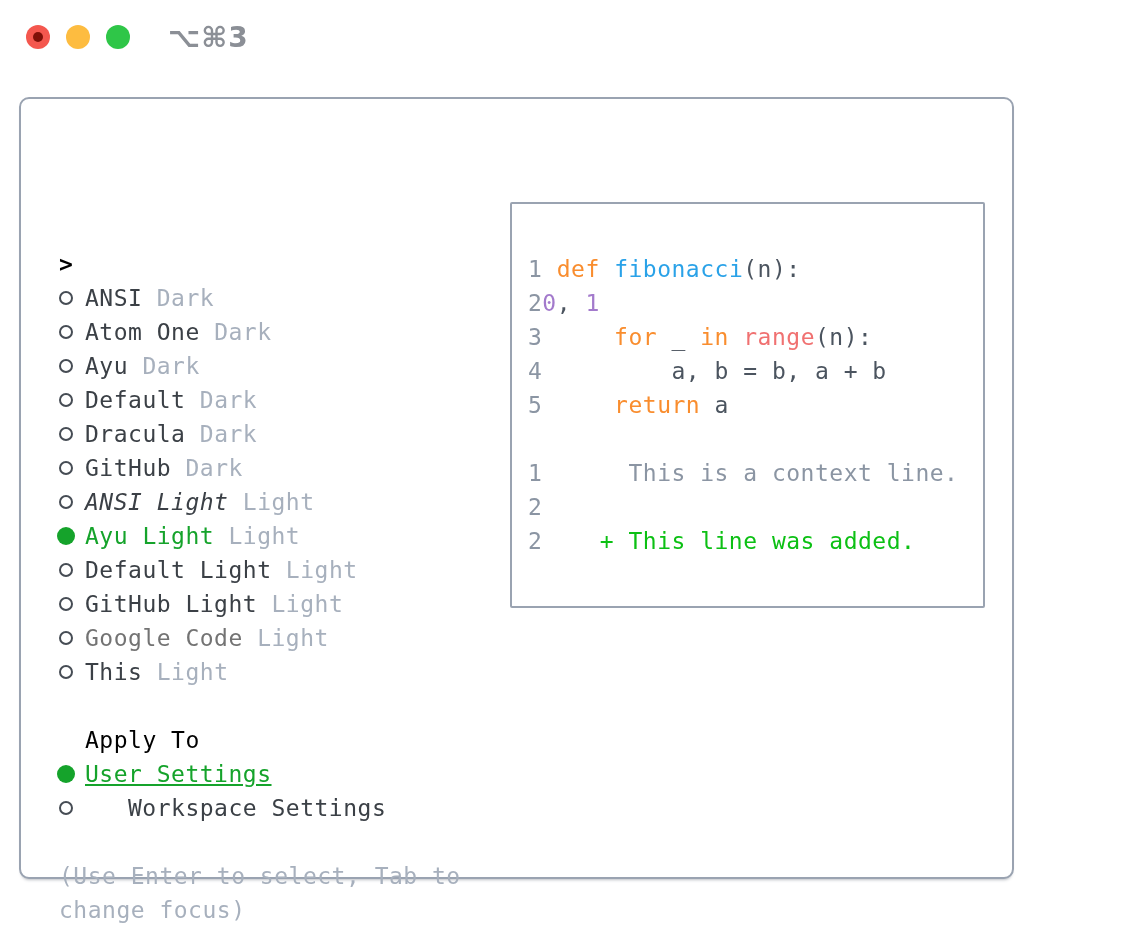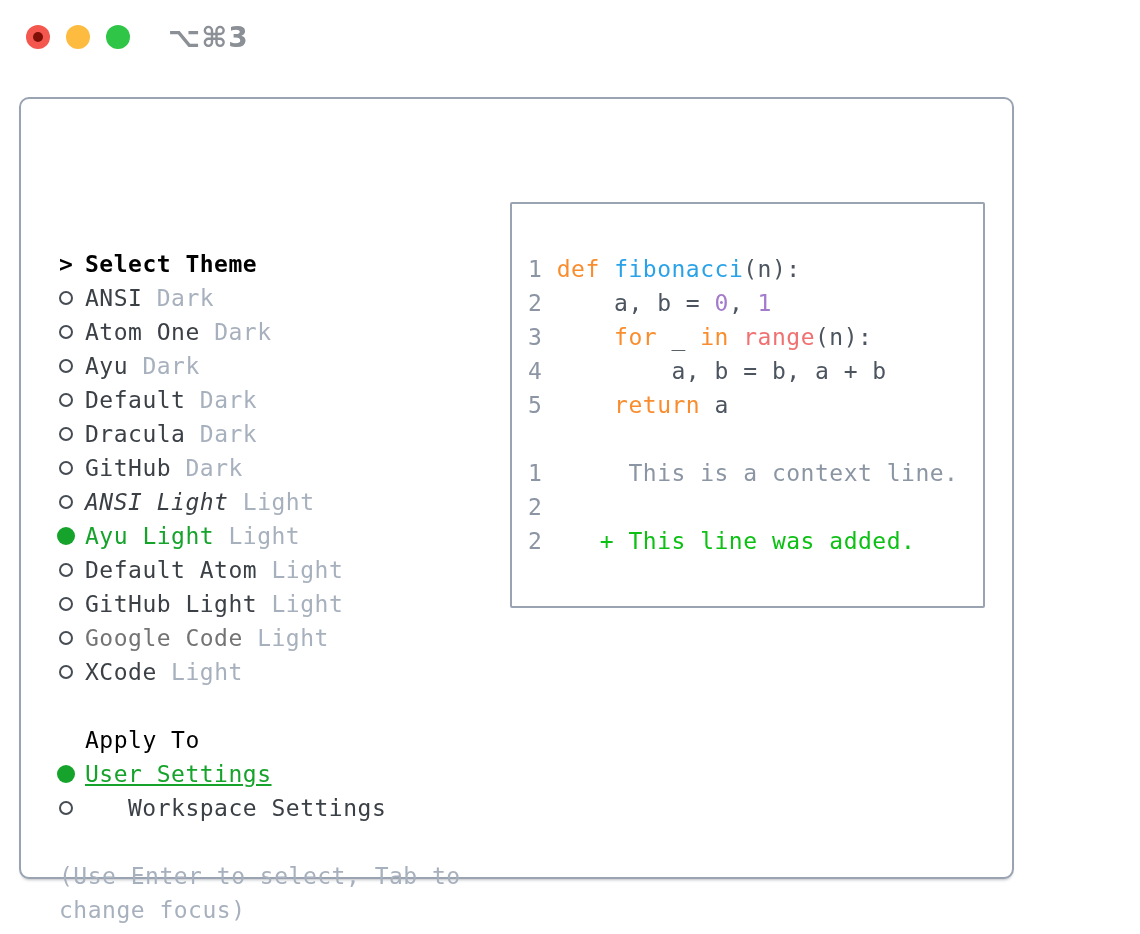--- a/index.html
+++ b/index.html
@@ -58,36 +58,35 @@
     <span class="tl" id="tl-2" style="left: 106px; background: rgb(47, 198, 72);"></span>
     <span class="win-title" style="color: rgb(139, 143, 150);">⌥⌘3</span>
   </div>
 
   <div class="main-box" id="main-box" style="border-color: rgb(154, 163, 177);">
 
     <div class="left-col" id="left-col">
 
       <div class="row">
         <span class="icon-cell"><span class="caret" style="color: rgb(0, 0, 0);">&gt;</span></span>
-        <span class="hdr" style="color: rgb(0, 0, 0);">Select Theme</span>
       </div>
 
       <div id="theme-list">
           <div class="row"><span class="icon-cell"><span class="radio" style="border-color: rgb(70, 76, 84);"></span></span><span style="color: rgb(59, 64, 70);">ANSI</span><span style="color: rgb(167, 176, 189);"> Dark</span></div>
           <div class="row"><span class="icon-cell"><span class="radio" style="border-color: rgb(70, 76, 84);"></span></span><span style="color: rgb(59, 64, 70);">Atom One</span><span style="color: rgb(167, 176, 189);"> Dark</span></div>
           <div class="row"><span class="icon-cell"><span class="radio" style="border-color: rgb(70, 76, 84);"></span></span><span style="color: rgb(59, 64, 70);">Ayu</span><span style="color: rgb(167, 176, 189);"> Dark</span></div>
           <div class="row"><span class="icon-cell"><span class="radio" style="border-color: rgb(70, 76, 84);"></span></span><span style="color: rgb(59, 64, 70);">Default</span><span style="color: rgb(167, 176, 189);"> Dark</span></div>
           <div class="row"><span class="icon-cell"><span class="radio" style="border-color: rgb(70, 76, 84);"></span></span><span style="color: rgb(59, 64, 70);">Dracula</span><span style="color: rgb(167, 176, 189);"> Dark</span></div>
           <div class="row"><span class="icon-cell"><span class="radio" style="border-color: rgb(70, 76, 84);"></span></span><span style="color: rgb(59, 64, 70);">GitHub</span><span style="color: rgb(167, 176, 189);"> Dark</span></div>
           <div class="row"><span class="icon-cell"><span class="radio" style="border-color: rgb(70, 76, 84);"></span></span><span style="color: rgb(59, 64, 70); font-style: italic;">ANSI Light</span><span style="color: rgb(167, 176, 189);"> Light</span></div>
           <div class="row"><span class="icon-cell"><span class="radio sel" style="background: rgb(21, 163, 43);"></span></span><span style="color: rgb(21, 163, 43);">Ayu Light</span><span style="color: rgb(167, 176, 189);"> Light</span></div>
-          <div class="row"><span class="icon-cell"><span class="radio" style="border-color: rgb(70, 76, 84);"></span></span><span style="color: rgb(59, 64, 70);">Default Atom</span><span style="color: rgb(167, 176, 189);"> Light</span></div>
+          <div class="row"><span class="icon-cell"><span class="radio" style="border-color: rgb(70, 76, 84);"></span></span><span style="color: rgb(59, 64, 70);">Default Light</span><span style="color: rgb(167, 176, 189);"> Light</span></div>
           <div class="row"><span class="icon-cell"><span class="radio" style="border-color: rgb(70, 76, 84);"></span></span><span style="color: rgb(59, 64, 70);">GitHub Light</span><span style="color: rgb(167, 176, 189);"> Light</span></div>
           <div class="row"><span class="icon-cell"><span class="radio" style="border-color: rgb(70, 76, 84);"></span></span><span style="color: #737373;">Google Code</span><span style="color: rgb(167, 176, 189);"> Light</span></div>
-          <div class="row"><span class="icon-cell"><span class="radio" style="border-color: rgb(70, 76, 84);"></span></span><span style="color: rgb(59, 64, 70);">XCode</span><span style="color: rgb(167, 176, 189);"> Light</span></div>
+          <div class="row"><span class="icon-cell"><span class="radio" style="border-color: rgb(70, 76, 84);"></span></span><span style="color: rgb(59, 64, 70);">This</span><span style="color: rgb(167, 176, 189);"> Light</span></div>
         </div>
       <div class="row"></div>
 
       <div class="row">
         <span class="icon-cell"></span>
         <span id="apply-label" style="color: rgb(0, 0, 0);">Apply To</span>
       </div>
       <div id="apply-list">
           <div class="row"><span class="icon-cell"><span class="radio sel" style="background: rgb(21, 163, 43);"></span></span><span style="color: rgb(21, 163, 43); text-decoration: underline;">User Settings</span></div>
           <div class="row"><span class="icon-cell"><span class="radio" style="border-color: rgb(70, 76, 84);"></span></span><span style="color: rgb(59, 64, 70); margin-left: 43px;">Workspace Settings</span></div>
@@ -97,21 +96,21 @@
       <div class="row"><span id="hint1" style="color: rgb(167, 176, 189);">(Use Enter to select, Tab to</span></div>
       <div class="row"><span id="hint2" style="color: rgb(167, 176, 189);">change focus)</span></div>
     </div>
 
     <div class="preview-label" style="color: rgb(0, 0, 0);">Preview</div>
   </div>
 
   <div class="preview-box" id="preview-box" style="border-color: rgb(154, 163, 177);">
     <div class="code-lines" id="code-lines">
         <div class="code-line"><span style="color: rgb(139, 149, 163);">1</span><span style="color: rgb(75, 84, 95);"> </span><span style="color: rgb(249, 141, 46);">def</span><span style="color: rgb(75, 84, 95);"> </span><span style="color: rgb(42, 162, 232);">fibonacci</span><span style="color: rgb(75, 84, 95);">(n):</span></div>
-        <div class="code-line"><span style="color: rgb(139, 149, 163);">2</span><span style="color: rgb(75, 84, 95);">     a, b = </span><span style="color: rgb(163, 122, 204);">0</span><span style="color: rgb(75, 84, 95);">, </span><span style="color: rgb(163, 122, 204);">1</span></div>
+        <div class="code-line"><span style="color: rgb(139, 149, 163);">2</span><span style="color: rgb(163, 122, 204);">0</span><span style="color: rgb(75, 84, 95);">, </span><span style="color: rgb(163, 122, 204);">1</span></div>
         <div class="code-line"><span style="color: rgb(139, 149, 163);">3</span><span style="color: rgb(75, 84, 95);">     </span><span style="color: rgb(249, 141, 46);">for</span><span style="color: rgb(75, 84, 95);"> _ </span><span style="color: rgb(249, 141, 46);">in</span><span style="color: rgb(75, 84, 95);"> </span><span style="color: rgb(240, 113, 113);">range</span><span style="color: rgb(75, 84, 95);">(n):</span></div>
         <div class="code-line"><span style="color: rgb(139, 149, 163);">4</span><span style="color: rgb(75, 84, 95);">         a, b = b, a + b</span></div>
         <div class="code-line"><span style="color: rgb(139, 149, 163);">5</span><span style="color: rgb(75, 84, 95);">     </span><span style="color: rgb(249, 141, 46);">return</span><span style="color: rgb(75, 84, 95);"> a</span></div>
         <div class="code-line"></div>
         <div class="code-line"><span style="color: rgb(139, 149, 163);">1</span><span style="color: rgb(139, 149, 163);">      This is a context line.</span></div>
         <div class="code-line"><span style="color: rgb(139, 149, 163);">2</span><span style="color: rgb(75, 84, 95);">    </span></div>
         <div class="code-line"><span style="color: rgb(139, 149, 163);">2</span><span style="color: rgb(75, 84, 95);">    </span><span style="color: rgb(12, 192, 20);">+ This line was added.</span></div>
       </div>
   </div>
 

